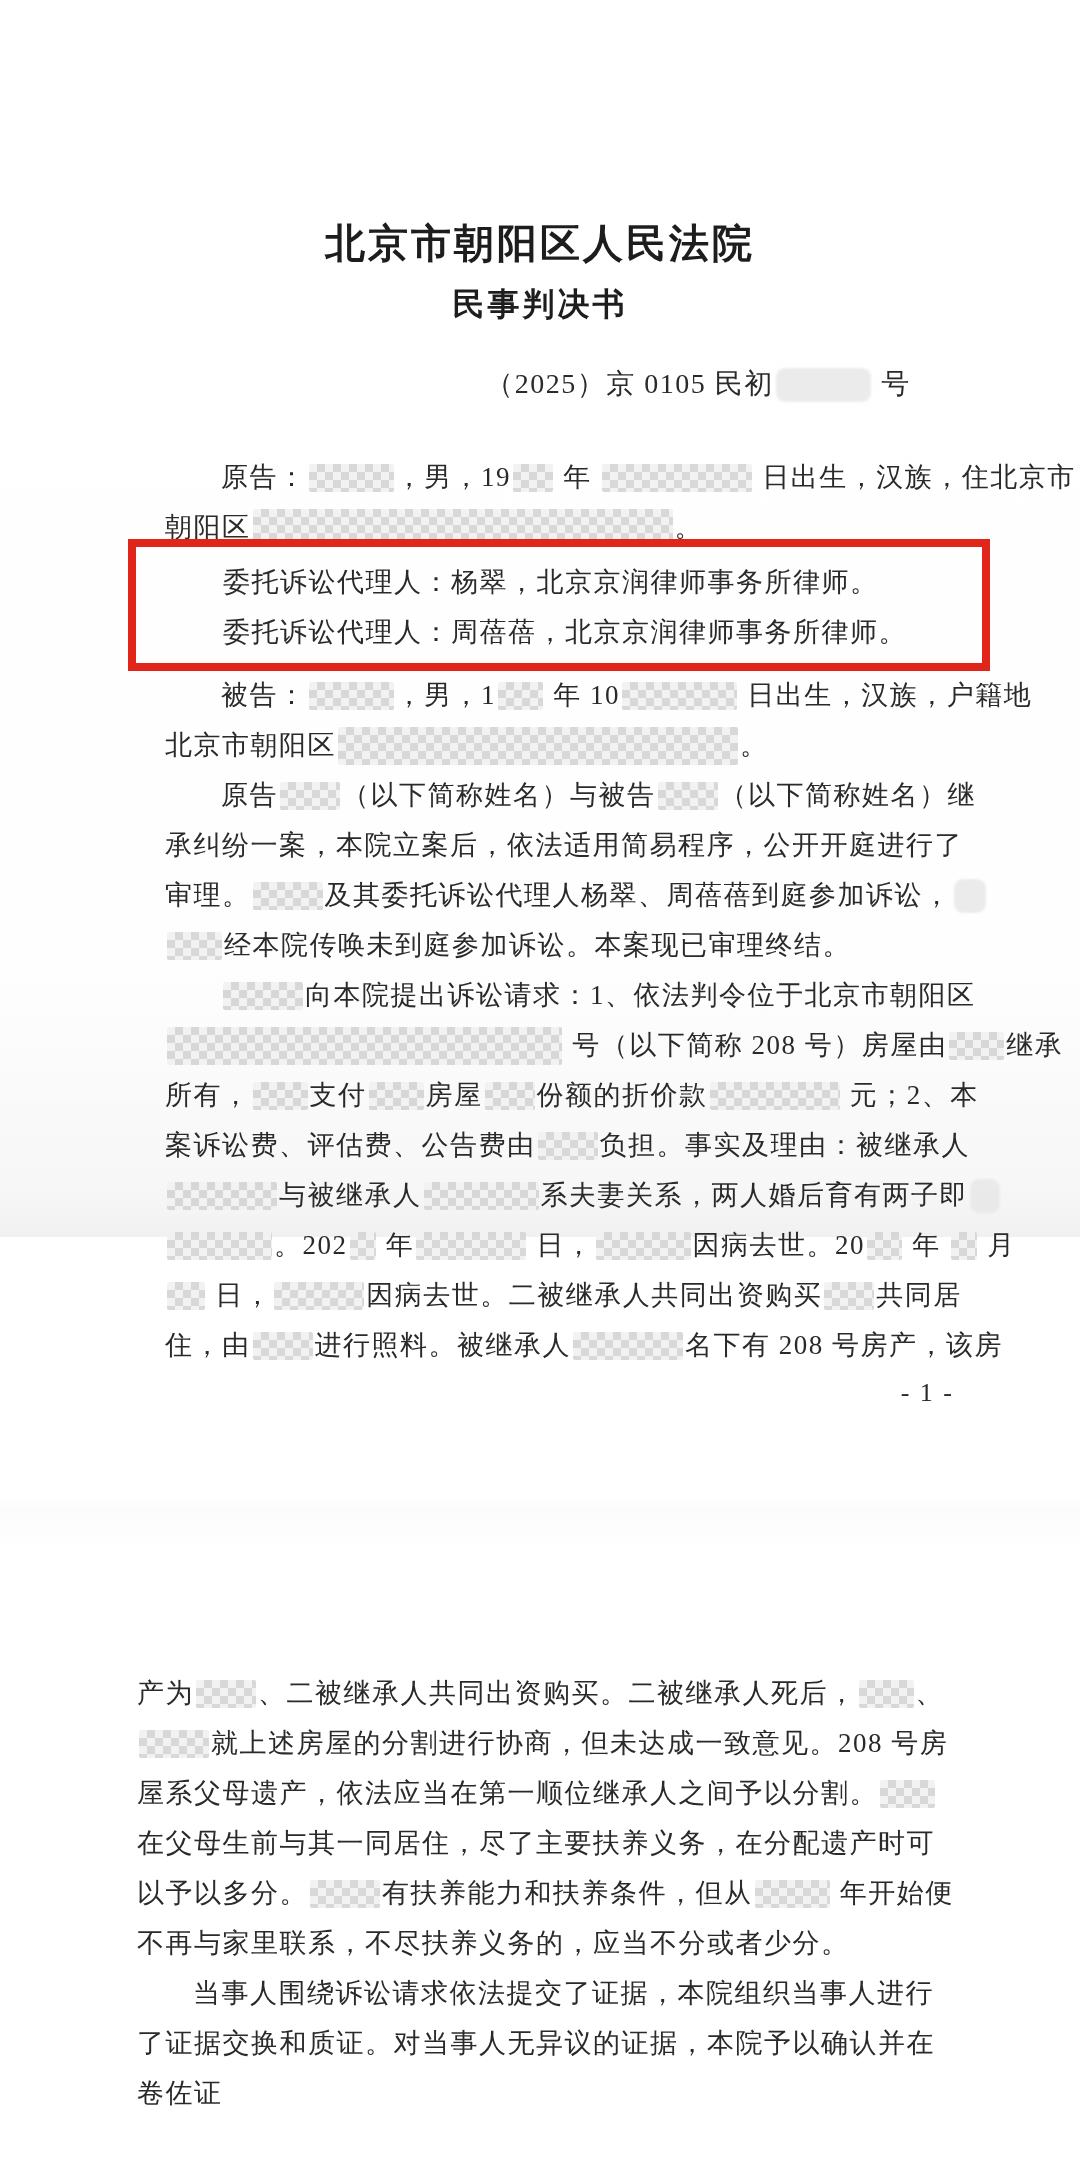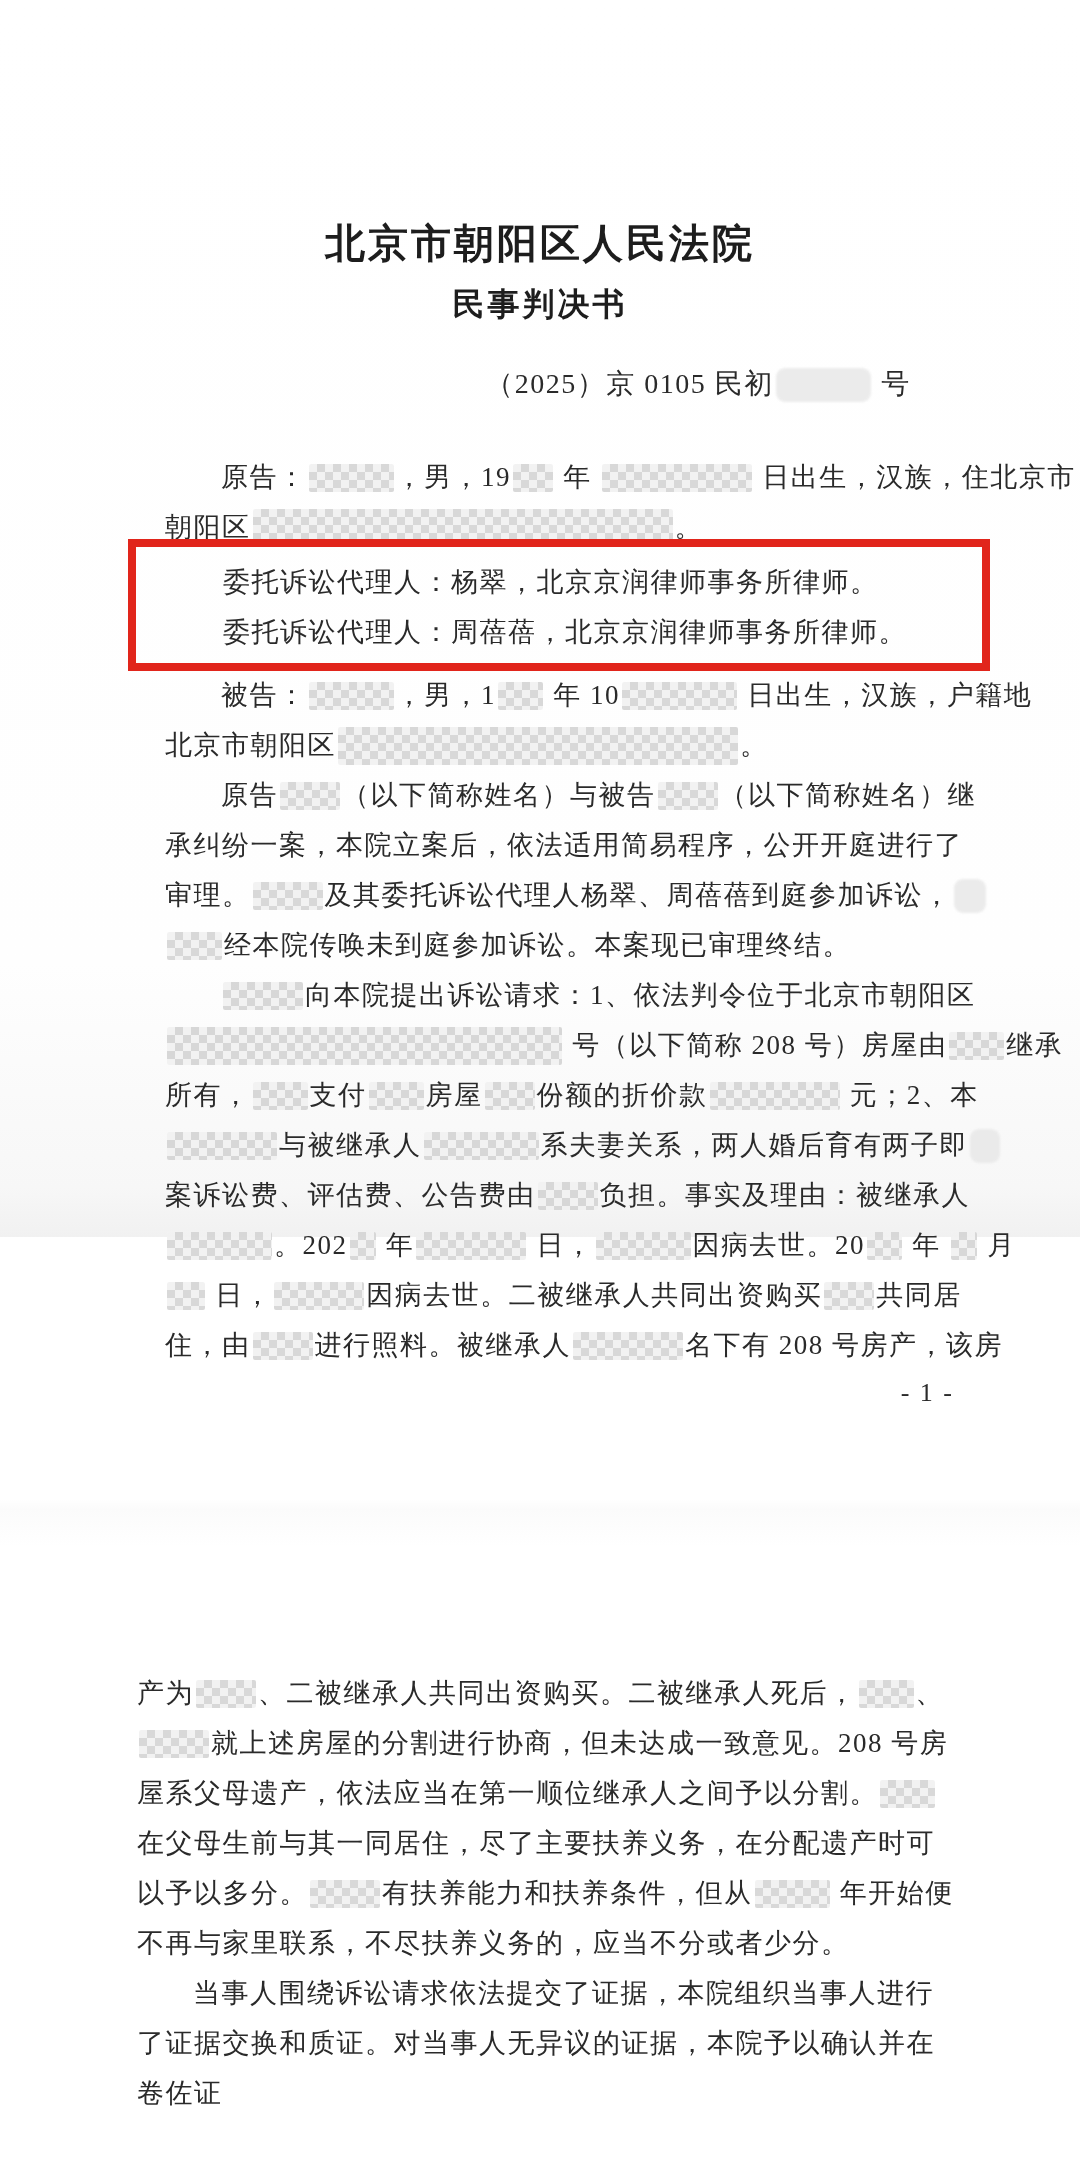--- a/index.html
+++ b/index.html
@@ -76,22 +76,22 @@
     <div class="body body1b">
         <div class="line indent"><span class="seg">被告：</span><span class="mosaic" style="width: 85px;"></span><span class="seg">，男，1</span><span class="mosaic" style="width: 45px;"></span><span class="seg"> 年 10</span><span class="mosaic" style="width: 115px;"></span><span class="seg"> 日出生，汉族，户籍地</span></div>
         <div class="line"><span class="seg">北京市朝阳区</span><span class="mosaic big" style="width: 400px;"></span><span class="seg">。</span></div>
         <div class="line indent"><span class="seg">原告</span><span class="mosaic" style="width: 60px;"></span><span class="seg">（以下简称姓名）与被告</span><span class="mosaic" style="width: 60px;"></span><span class="seg">（以下简称姓名）继</span></div>
         <div class="line"><span class="seg">承纠纷一案，本院立案后，依法适用简易程序，公开开庭进行了</span></div>
         <div class="line"><span class="seg">审理。</span><span class="mosaic" style="width: 70px;"></span><span class="seg">及其委托诉讼代理人杨翠、周蓓蓓到庭参加诉讼，</span><span class="mosaic soft" style="width: 32px;"></span></div>
         <div class="line"><span class="mosaic" style="width: 55px;"></span><span class="seg">经本院传唤未到庭参加诉讼。本案现已审理终结。</span></div>
         <div class="line indent"><span class="mosaic" style="width: 80px;"></span><span class="seg">向本院提出诉讼请求：1、依法判令位于北京市朝阳区</span></div>
         <div class="line"><span class="mosaic big" style="width: 395px;"></span><span class="seg"> 号（以下简称 208 号）房屋由</span><span class="mosaic" style="width: 55px;"></span><span class="seg">继承</span></div>
         <div class="line"><span class="seg">所有，</span><span class="mosaic" style="width: 55px;"></span><span class="seg">支付</span><span class="mosaic" style="width: 55px;"></span><span class="seg">房屋</span><span class="mosaic" style="width: 50px;"></span><span class="seg">份额的折价款</span><span class="mosaic" style="width: 130px;"></span><span class="seg"> 元；2、本</span></div>
+        <div class="line"><span class="seg">案诉讼费、评估费、公告费由</span><span class="mosaic" style="width: 60px;"></span><span class="seg">负担。事实及理由：被继承人</span></div>
         <div class="line"><span class="mosaic" style="width: 110px;"></span><span class="seg">与被继承人</span><span class="mosaic" style="width: 115px;"></span><span class="seg">系夫妻关系，两人婚后育有两子即</span><span class="mosaic soft" style="width: 30px;"></span></div>
-        <div class="line"><span class="seg">案诉讼费、评估费、公告费由</span><span class="mosaic" style="width: 60px;"></span><span class="seg">负担。事实及理由：被继承人</span></div>
         <div class="line"><span class="mosaic" style="width: 105px;"></span><span class="seg">。202</span><span class="mosaic" style="width: 26px;"></span><span class="seg"> 年</span><span class="mosaic" style="width: 110px;"></span><span class="seg"> 日，</span><span class="mosaic" style="width: 95px;"></span><span class="seg">因病去世。20</span><span class="mosaic" style="width: 35px;"></span><span class="seg"> 年 </span><span class="mosaic" style="width: 26px;"></span><span class="seg"> 月</span></div>
         <div class="line"><span class="mosaic" style="width: 38px;"></span><span class="seg"> 日，</span><span class="mosaic" style="width: 90px;"></span><span class="seg">因病去世。二被继承人共同出资购买</span><span class="mosaic" style="width: 50px;"></span><span class="seg">共同居</span></div>
         <div class="line"><span class="seg">住，由</span><span class="mosaic" style="width: 60px;"></span><span class="seg">进行照料。被继承人</span><span class="mosaic" style="width: 110px;"></span><span class="seg">名下有 208 号房产，该房</span></div>
       </div>
 
     <div class="pagenum">- 1 -</div>
   </section>
 
   <div class="sep"></div>
 

